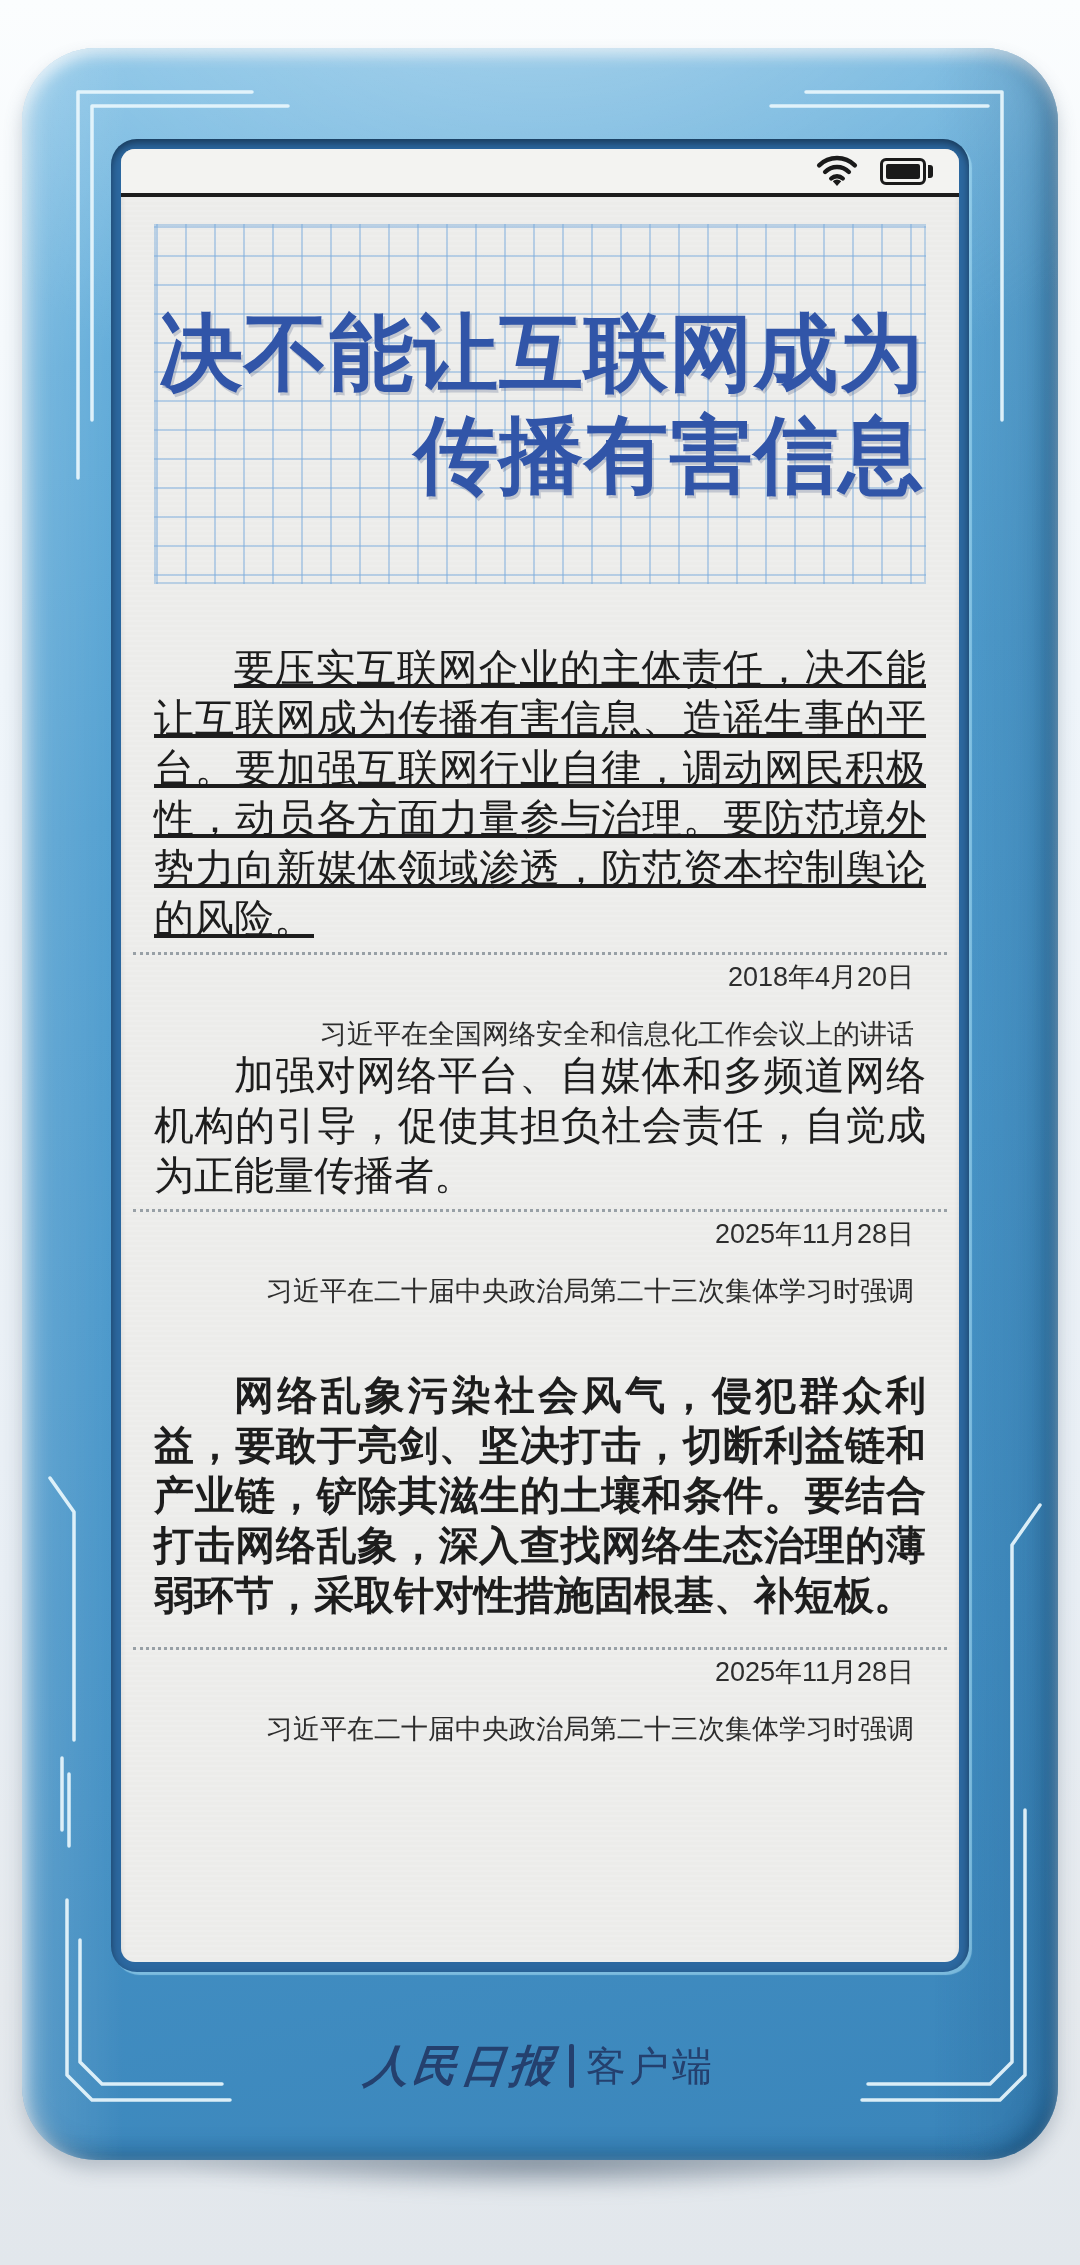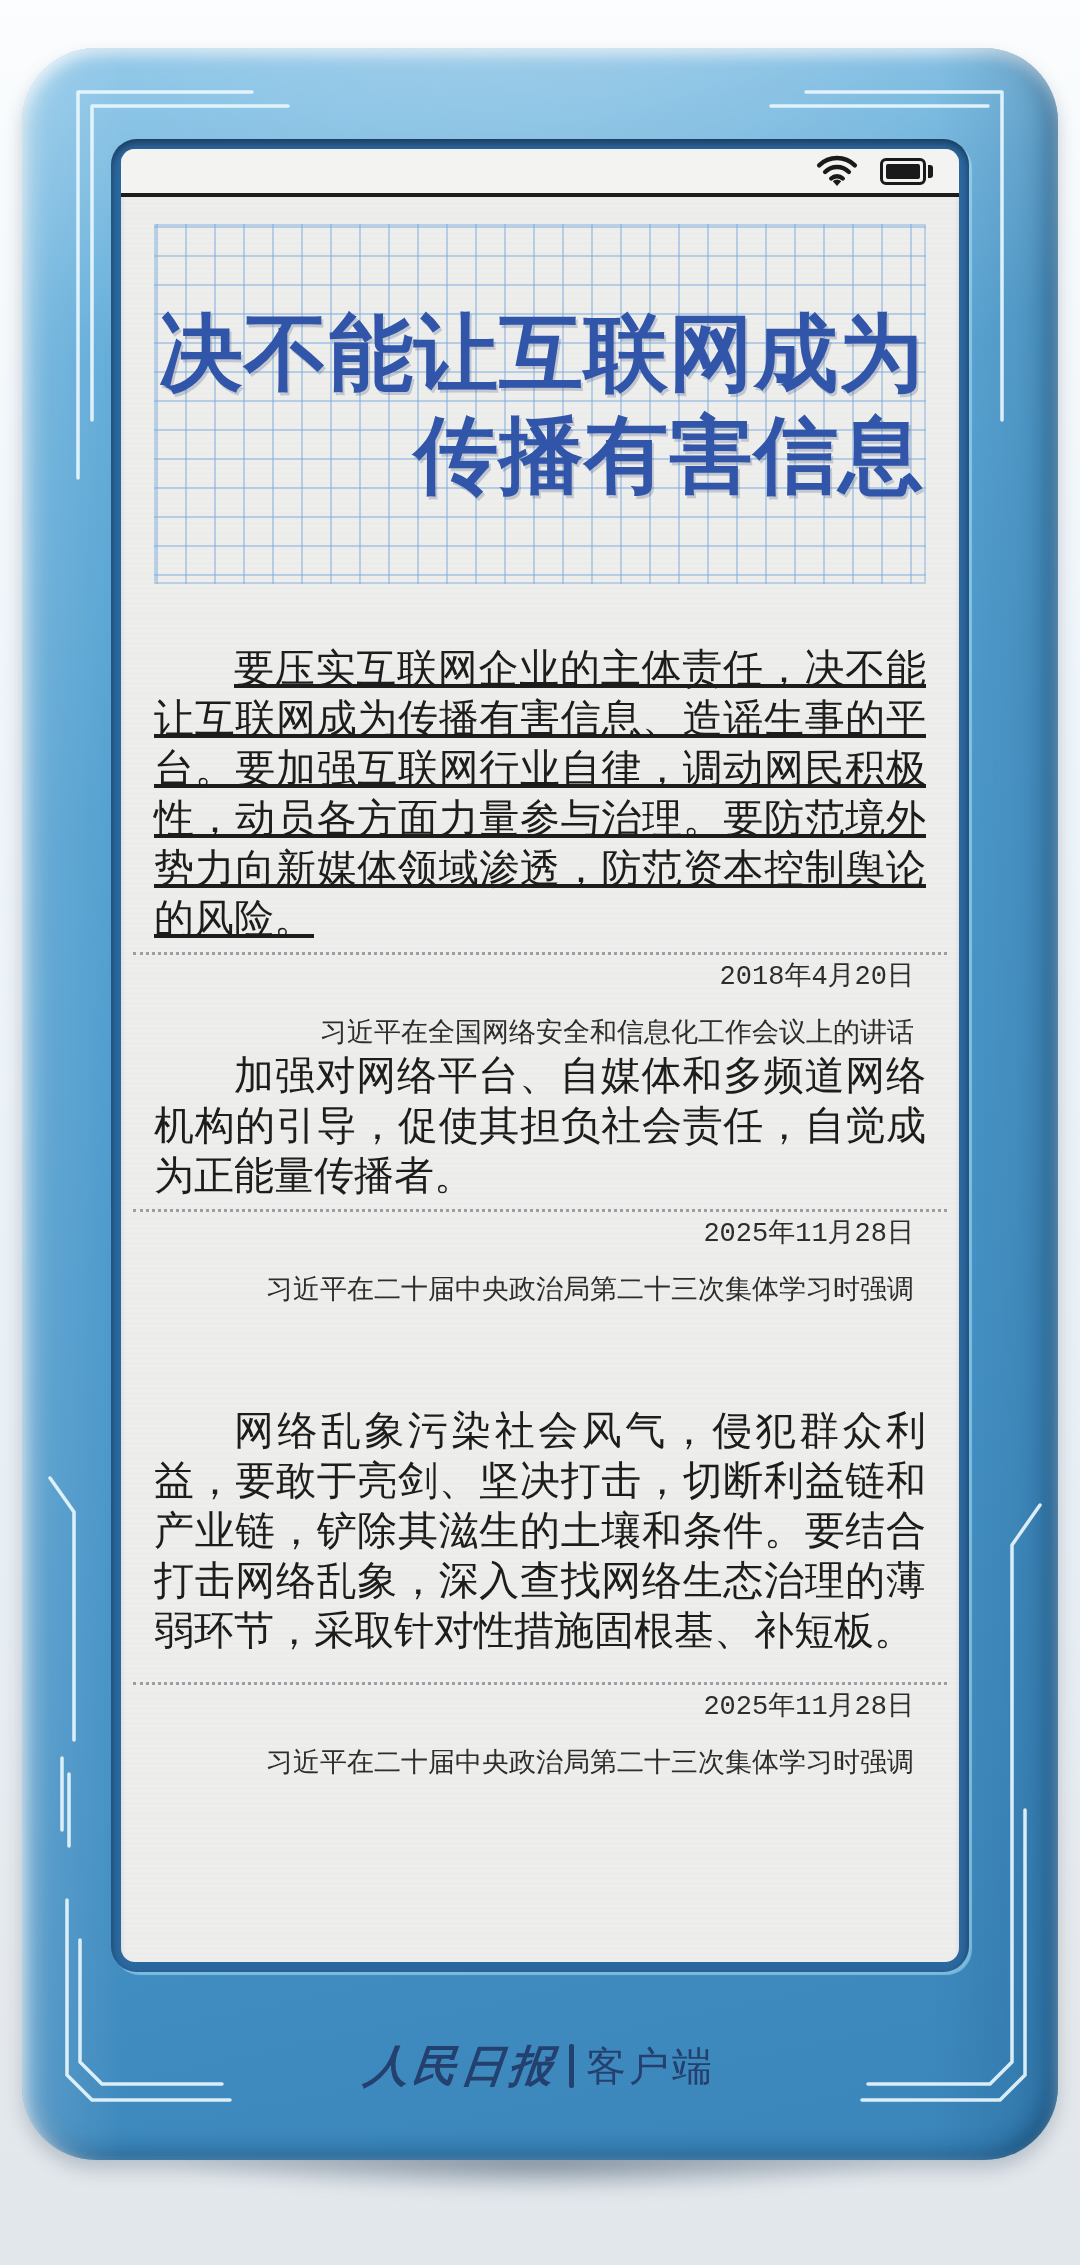--- a/index.html
+++ b/index.html
@@ -88,24 +88,24 @@
   }
 
   
   .quote-text{
     font-family:"Liberation Serif","DejaVu Serif",serif;
     font-size:40px; line-height:50px; color:#1d1d1d;
     text-indent:2em; text-align:justify; letter-spacing:0;
   }
   .q1 .quote-text{ margin-top:60px;text-decoration:underline; }
   .q2 .quote-text{ }
-  .q3 .quote-text{ margin-top:98px; }
+  .q3 .quote-text{ margin-top:63px;font-weight:bold; }
   .divider{ border-top:3px dotted #98a0a6; margin:8px -21px 0; height:0; }
   .q3 .divider{ margin-top:26px; }
-  .attribution{ margin-top:6px; text-align:right; padding-right:12px; color:#2d2d2d;font-family:Liberation Mono, monospace; }
+  .attribution{ margin-top:6px; text-align:right; padding-right:12px; color:#2d2d2d; }
   .attr-date{ font-size:27px; line-height:33px; }
   .attr-source{ font-size:27px; line-height:33px;margin-top:24px; }
 
   
   .chin{
     position:absolute; left:0; right:0; top:1924px; height:188px;
     display:flex; align-items:center; justify-content:center;
   }
   .logo{ display:flex; align-items:center; gap:12px; color:#24406e; }
   .logo-brand{

